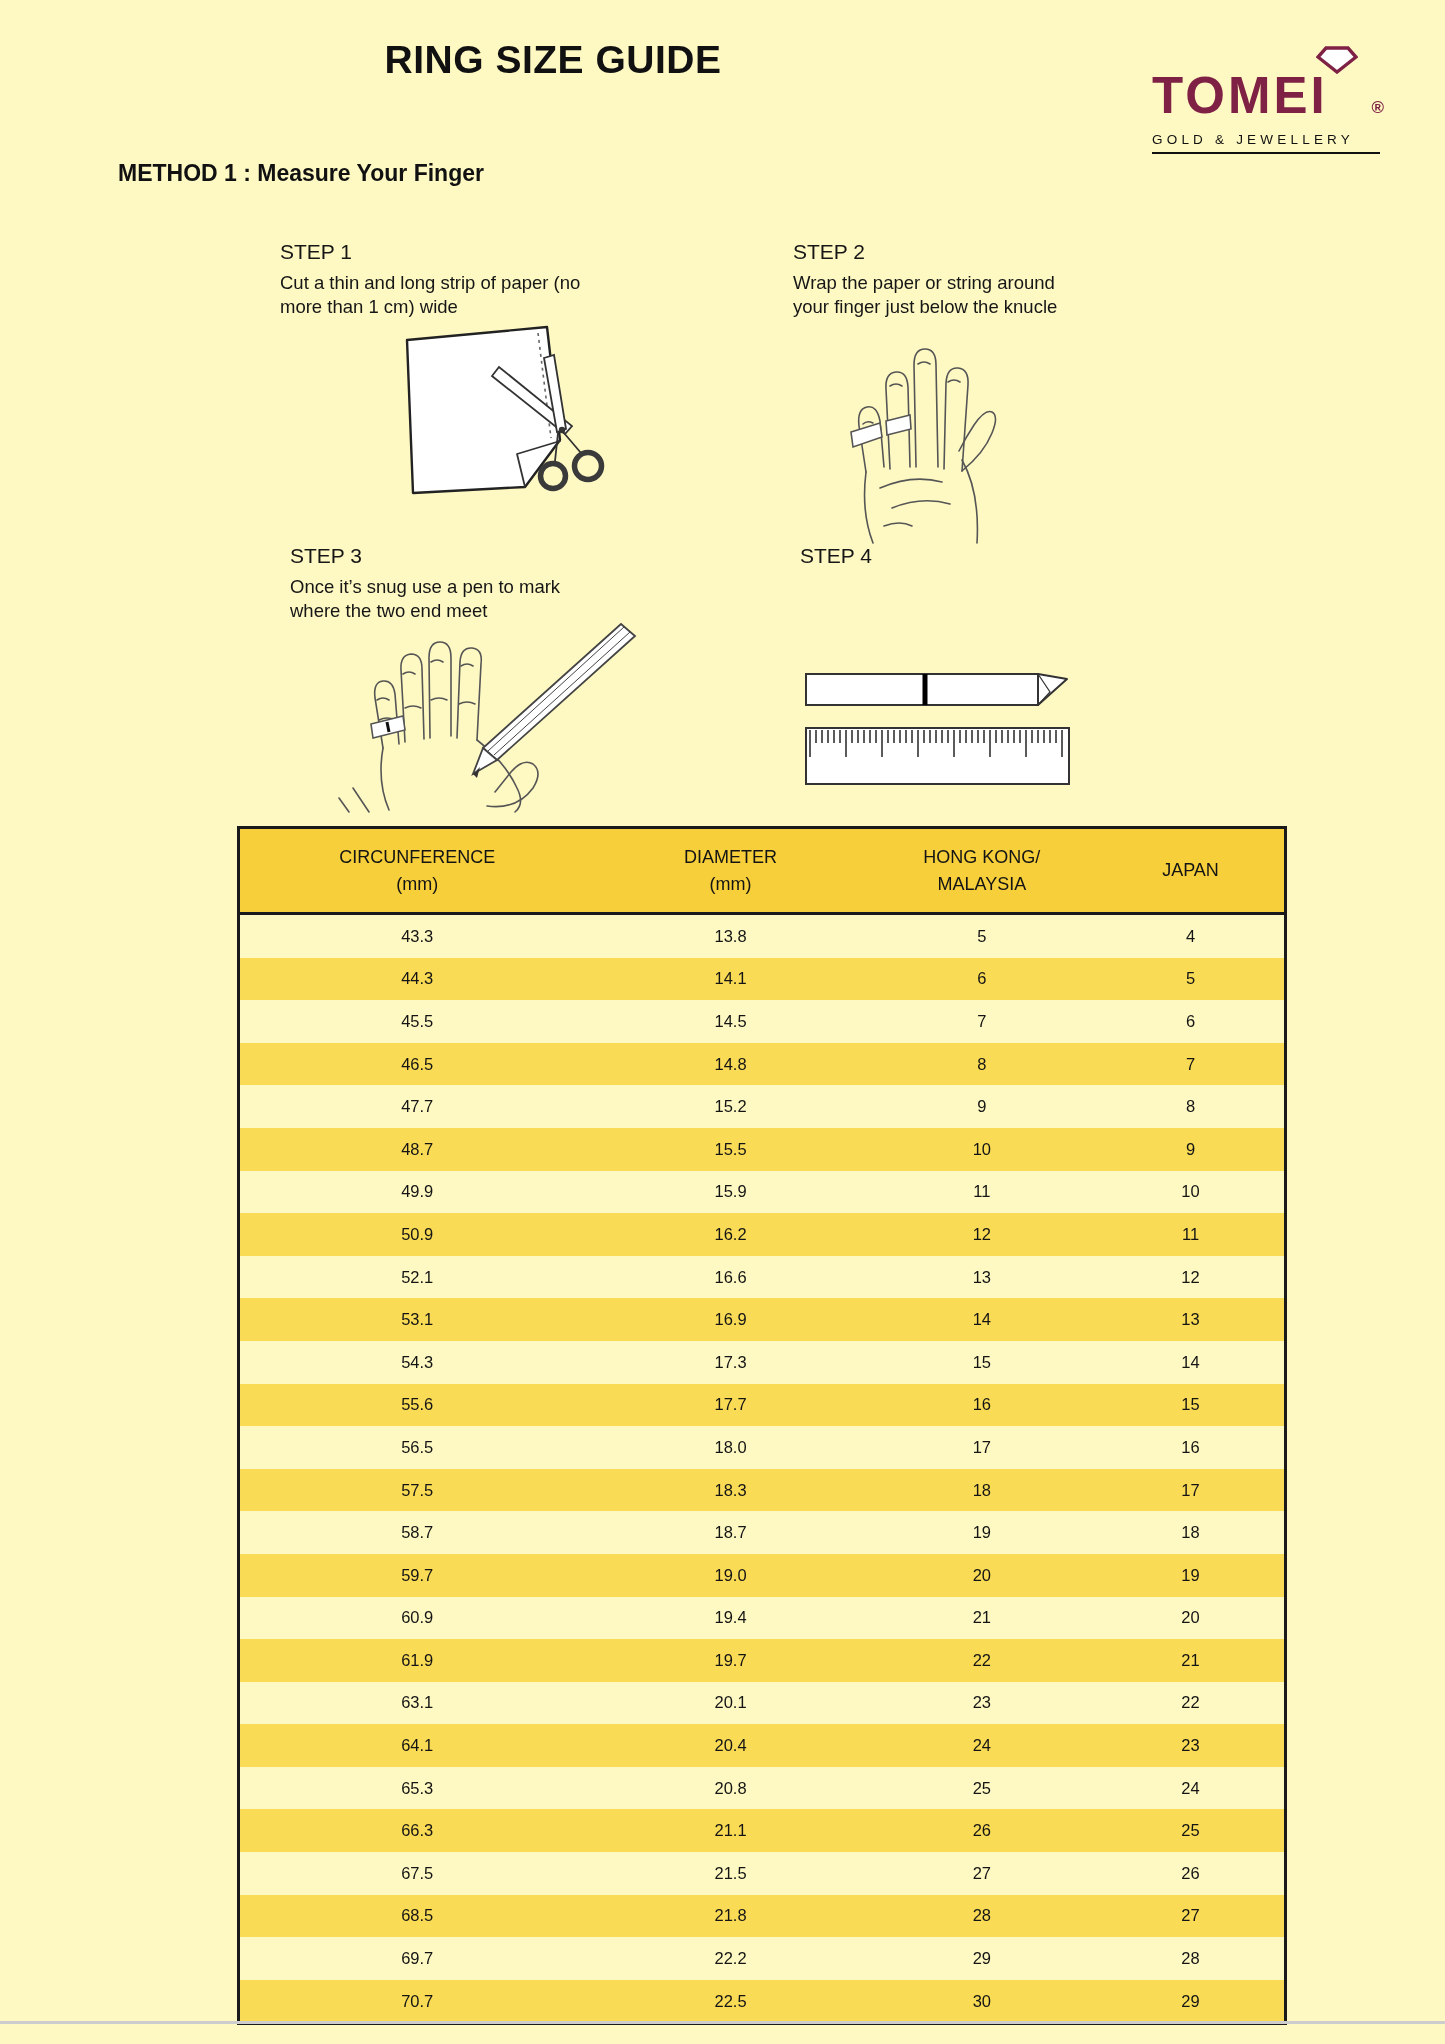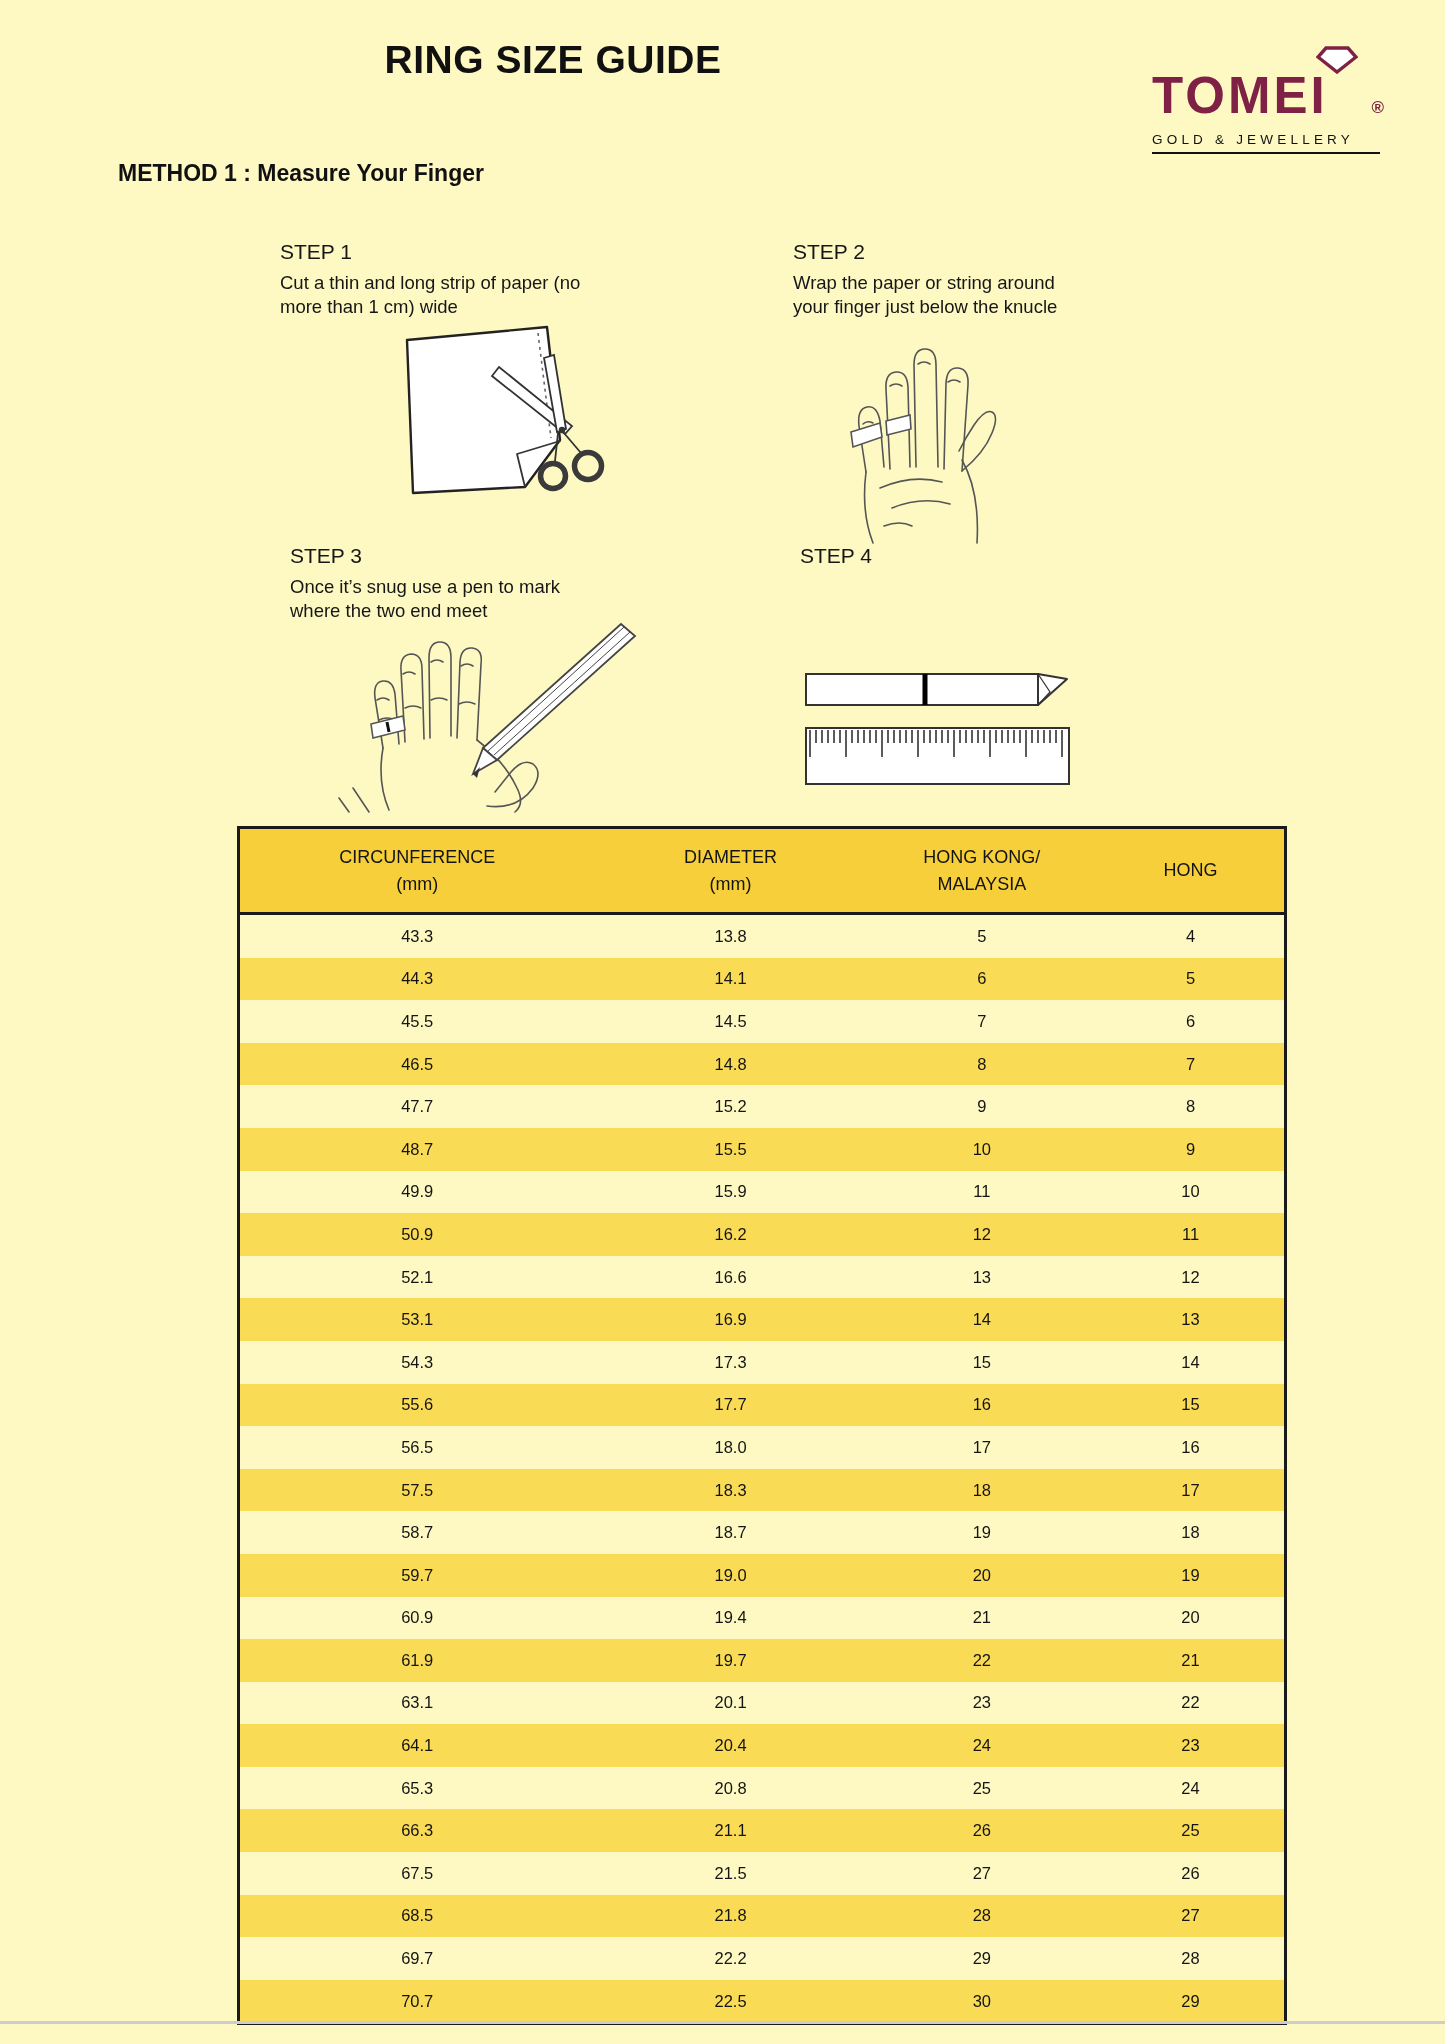--- a/index.html
+++ b/index.html
@@ -205,21 +205,21 @@
         </th>
         <th>
           <div>DIAMETER</div>
           <div>(mm)</div>
         </th>
         <th>
           <div>HONG KONG/</div>
           <div>MALAYSIA</div>
         </th>
         <th>
-          <div>HONG</div>
+          <div>JAPAN</div>
           <div></div>
         </th>
       </tr>
     </thead>
     <tbody>
         <tr>
           <td>43.3</td>
           <td>13.8</td>
           <td>5</td>
           <td>4</td>

